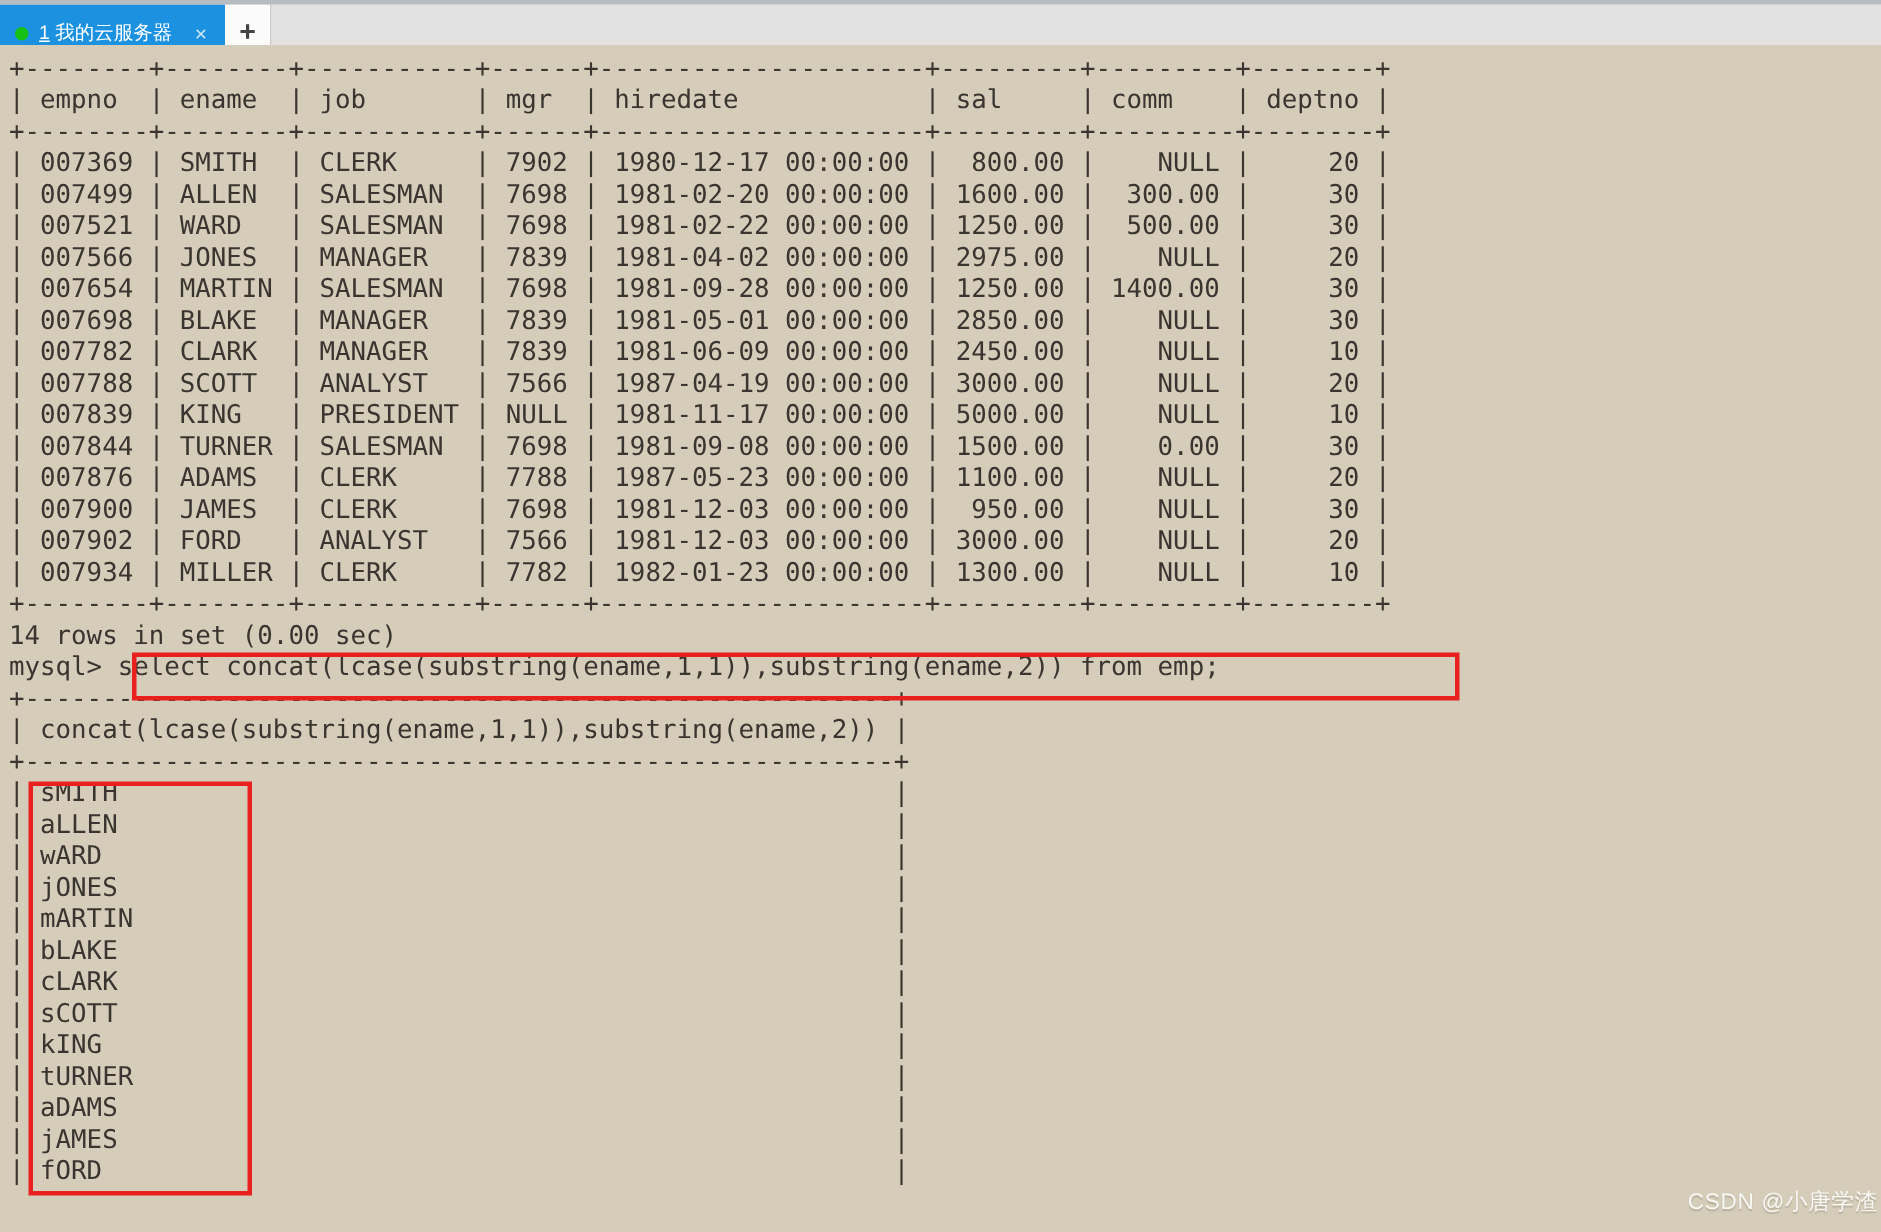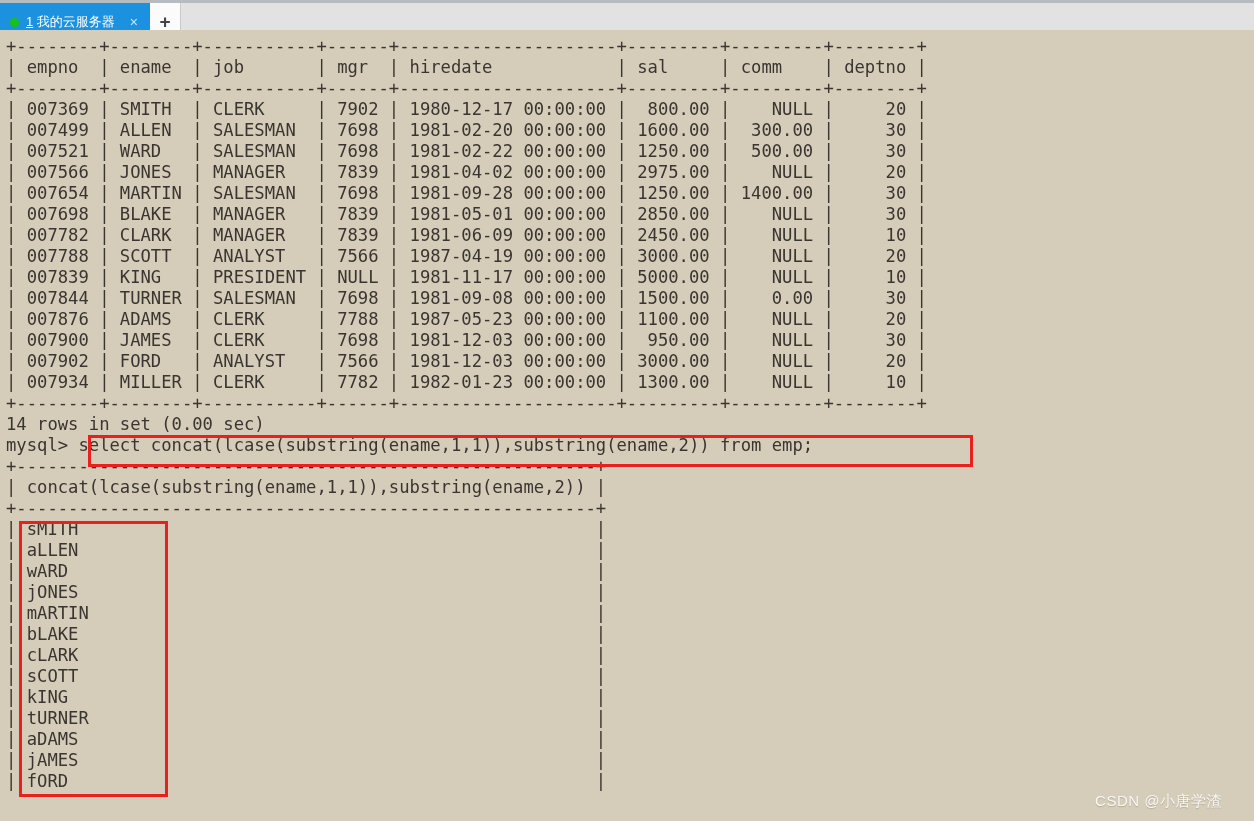--- a/index.html
+++ b/index.html
@@ -126,21 +126,21 @@
   #redbox-results {
     left: 19px;
     top: 521px;
     width: 149px;
     height: 276px;
   }
 
   
   #watermark {
     position: absolute;
-    right: 32px;
+    right: 2px;
     bottom: 10px;
     color: #ffffff;
     opacity: 0.85;
     font-family: "Liberation Sans", sans-serif;
     font-size: 15px;
     text-shadow: 0 1px 1px rgba(120,110,95,0.45);
     letter-spacing: 0.5px;
   }
 </style>
 </head>

